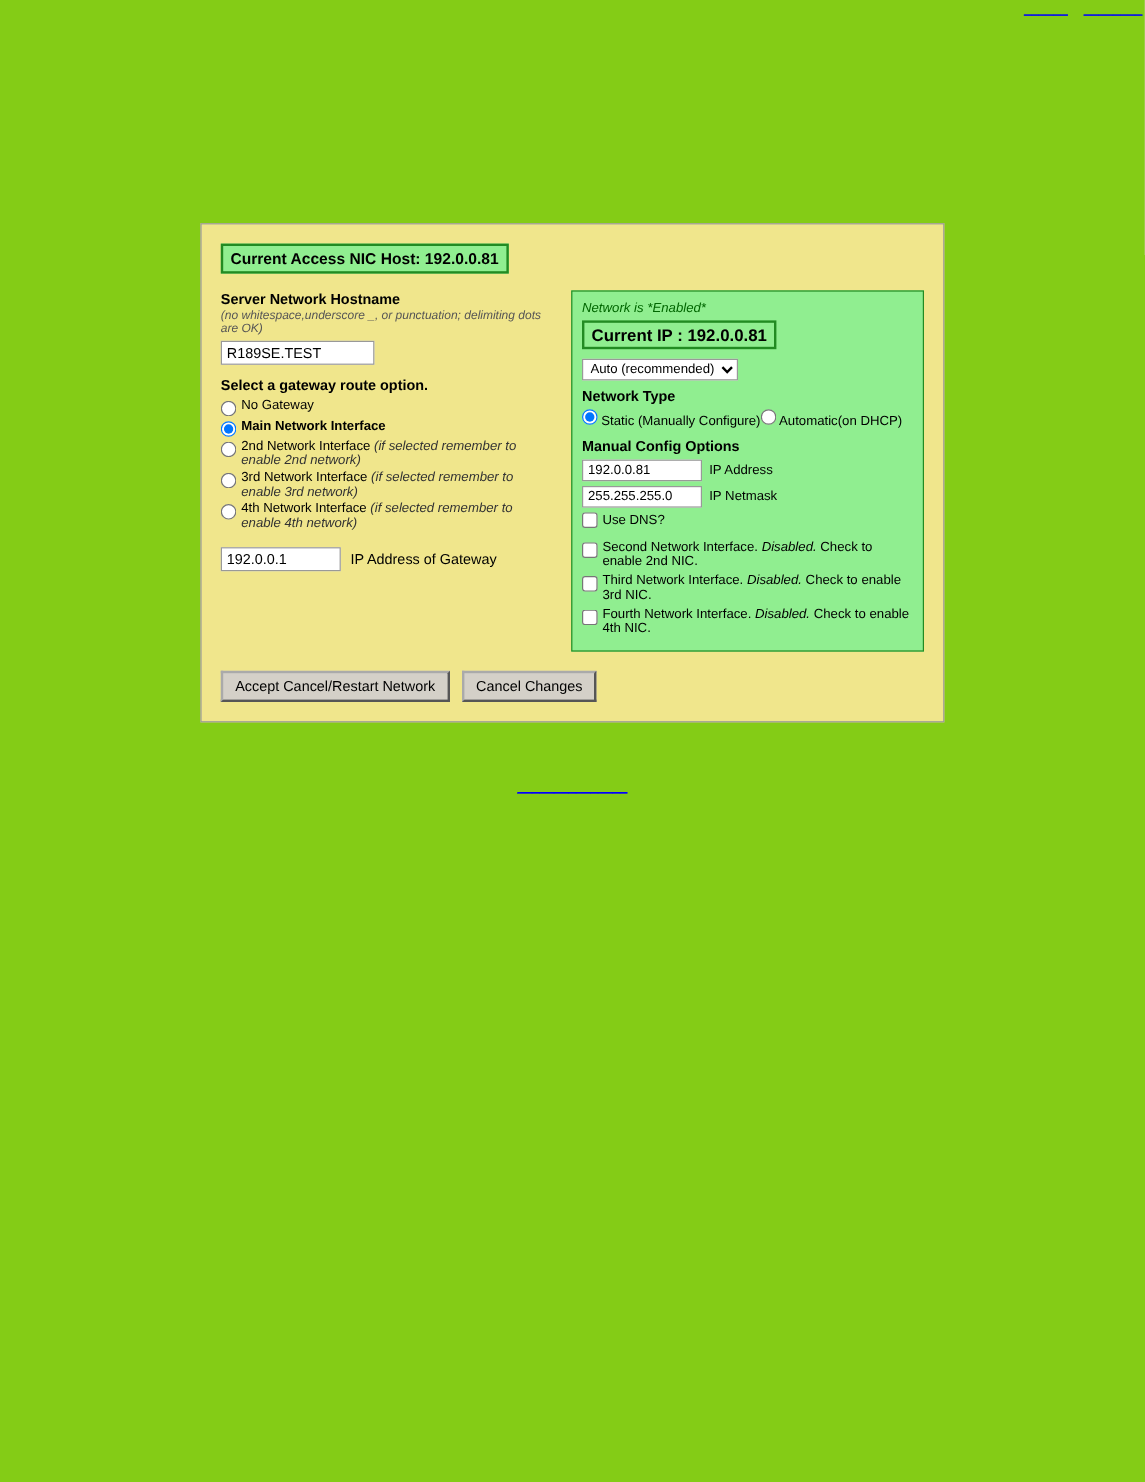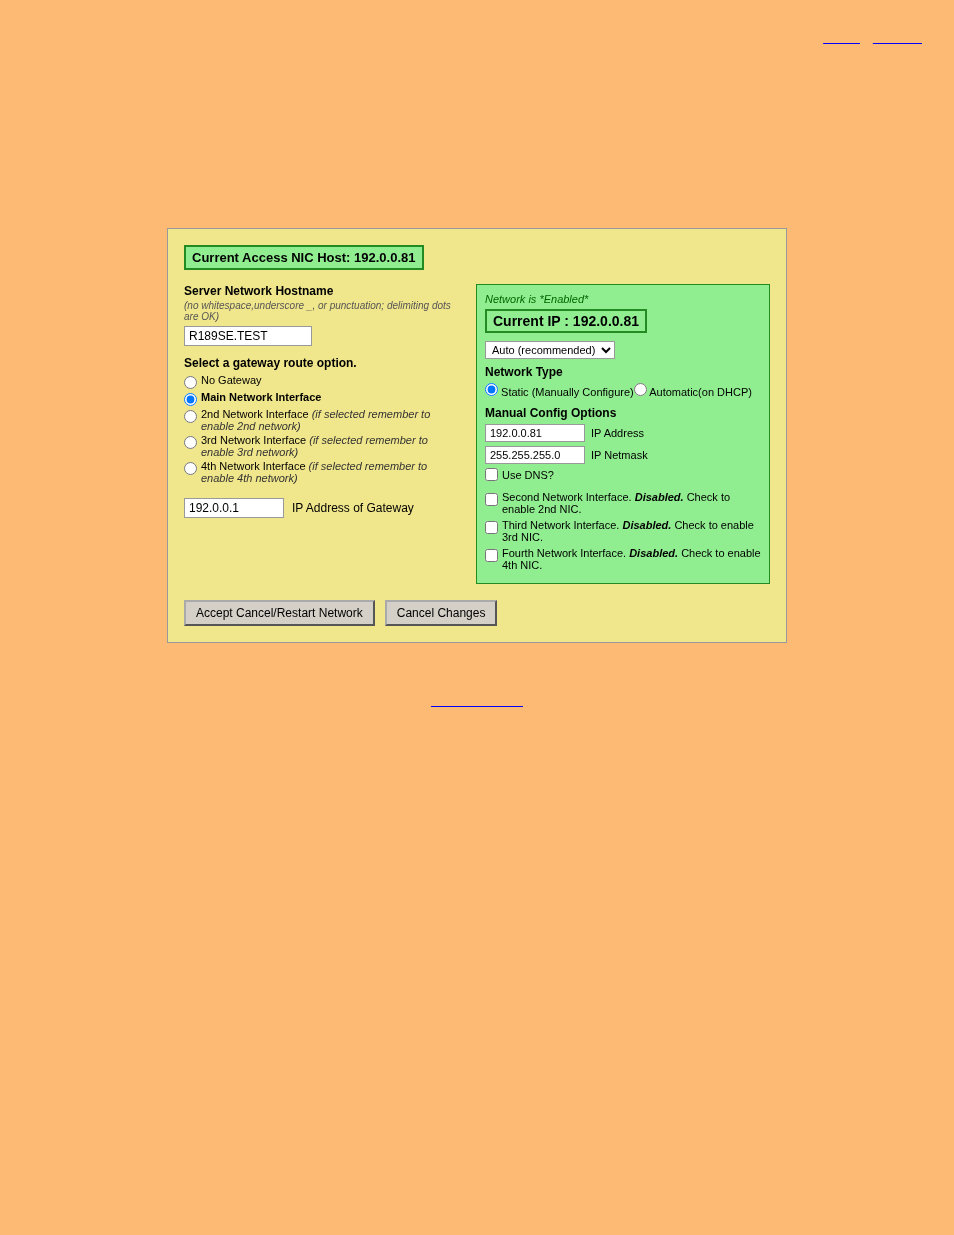--- a/index.html
+++ b/index.html
@@ -8,23 +8,23 @@
       font-family: Arial, sans-serif;
       font-size: 12px;
       color: #000;
       width: 954px;
       min-height: 1235px;
     }
 
     .page-wrapper {
       width: 954px;
       min-height: 1235px;
-      background: #fdba74;
+      background: #84cc16;
       position: relative;
-      padding: 32px;
+      padding: 2px;
     }
 
     .top-links {
       text-align: right;
       margin-bottom: 10px;
       font-size: 11px;
     }
     .top-links a {
       color: #00f;
       text-decoration: underline;
@@ -32,21 +32,21 @@
       margin-left: 10px;
     }
 
     .main-panel {
       background: #f0e68c;
       border: 1px solid #999;
       padding: 16px;
       width: 620px;
       margin: 0 auto;
       position: relative;
-      top: 174px;
+      top: 162px;
     }
 
     .panel-title {
       background: #90ee90;
       border: 2px solid #228b22;
       font-weight: bold;
       font-size: 13px;
       padding: 3px 6px;
       margin-bottom: 14px;
       display: inline-block;
@@ -212,21 +212,21 @@
       margin-bottom: 4px;
     }
     .nic-row input[type="checkbox"] {
       margin-top: 2px;
       flex-shrink: 0;
     }
     .nic-label {
       font-size: 11px;
     }
     .nic-disabled {
-      font-weight: bold;
+      font-weight: normal;
       font-style: italic;
     }
 
     .button-row {
       display: flex;
       gap: 10px;
       margin-top: 16px;
     }
     .btn {
       background: #d4d0c8;
@@ -234,21 +234,21 @@
       padding: 4px 10px;
       font-size: 12px;
       cursor: pointer;
     }
 
     .bottom-link {
       text-align: center;
       margin-top: 40px;
       font-size: 11px;
       position: relative;
-      top: 186px;
+      top: 170px;
     }
     .bottom-link a {
       color: #00f;
       text-decoration: underline;
       cursor: pointer;
     }
   </style>
 </head>
 <body>
 

